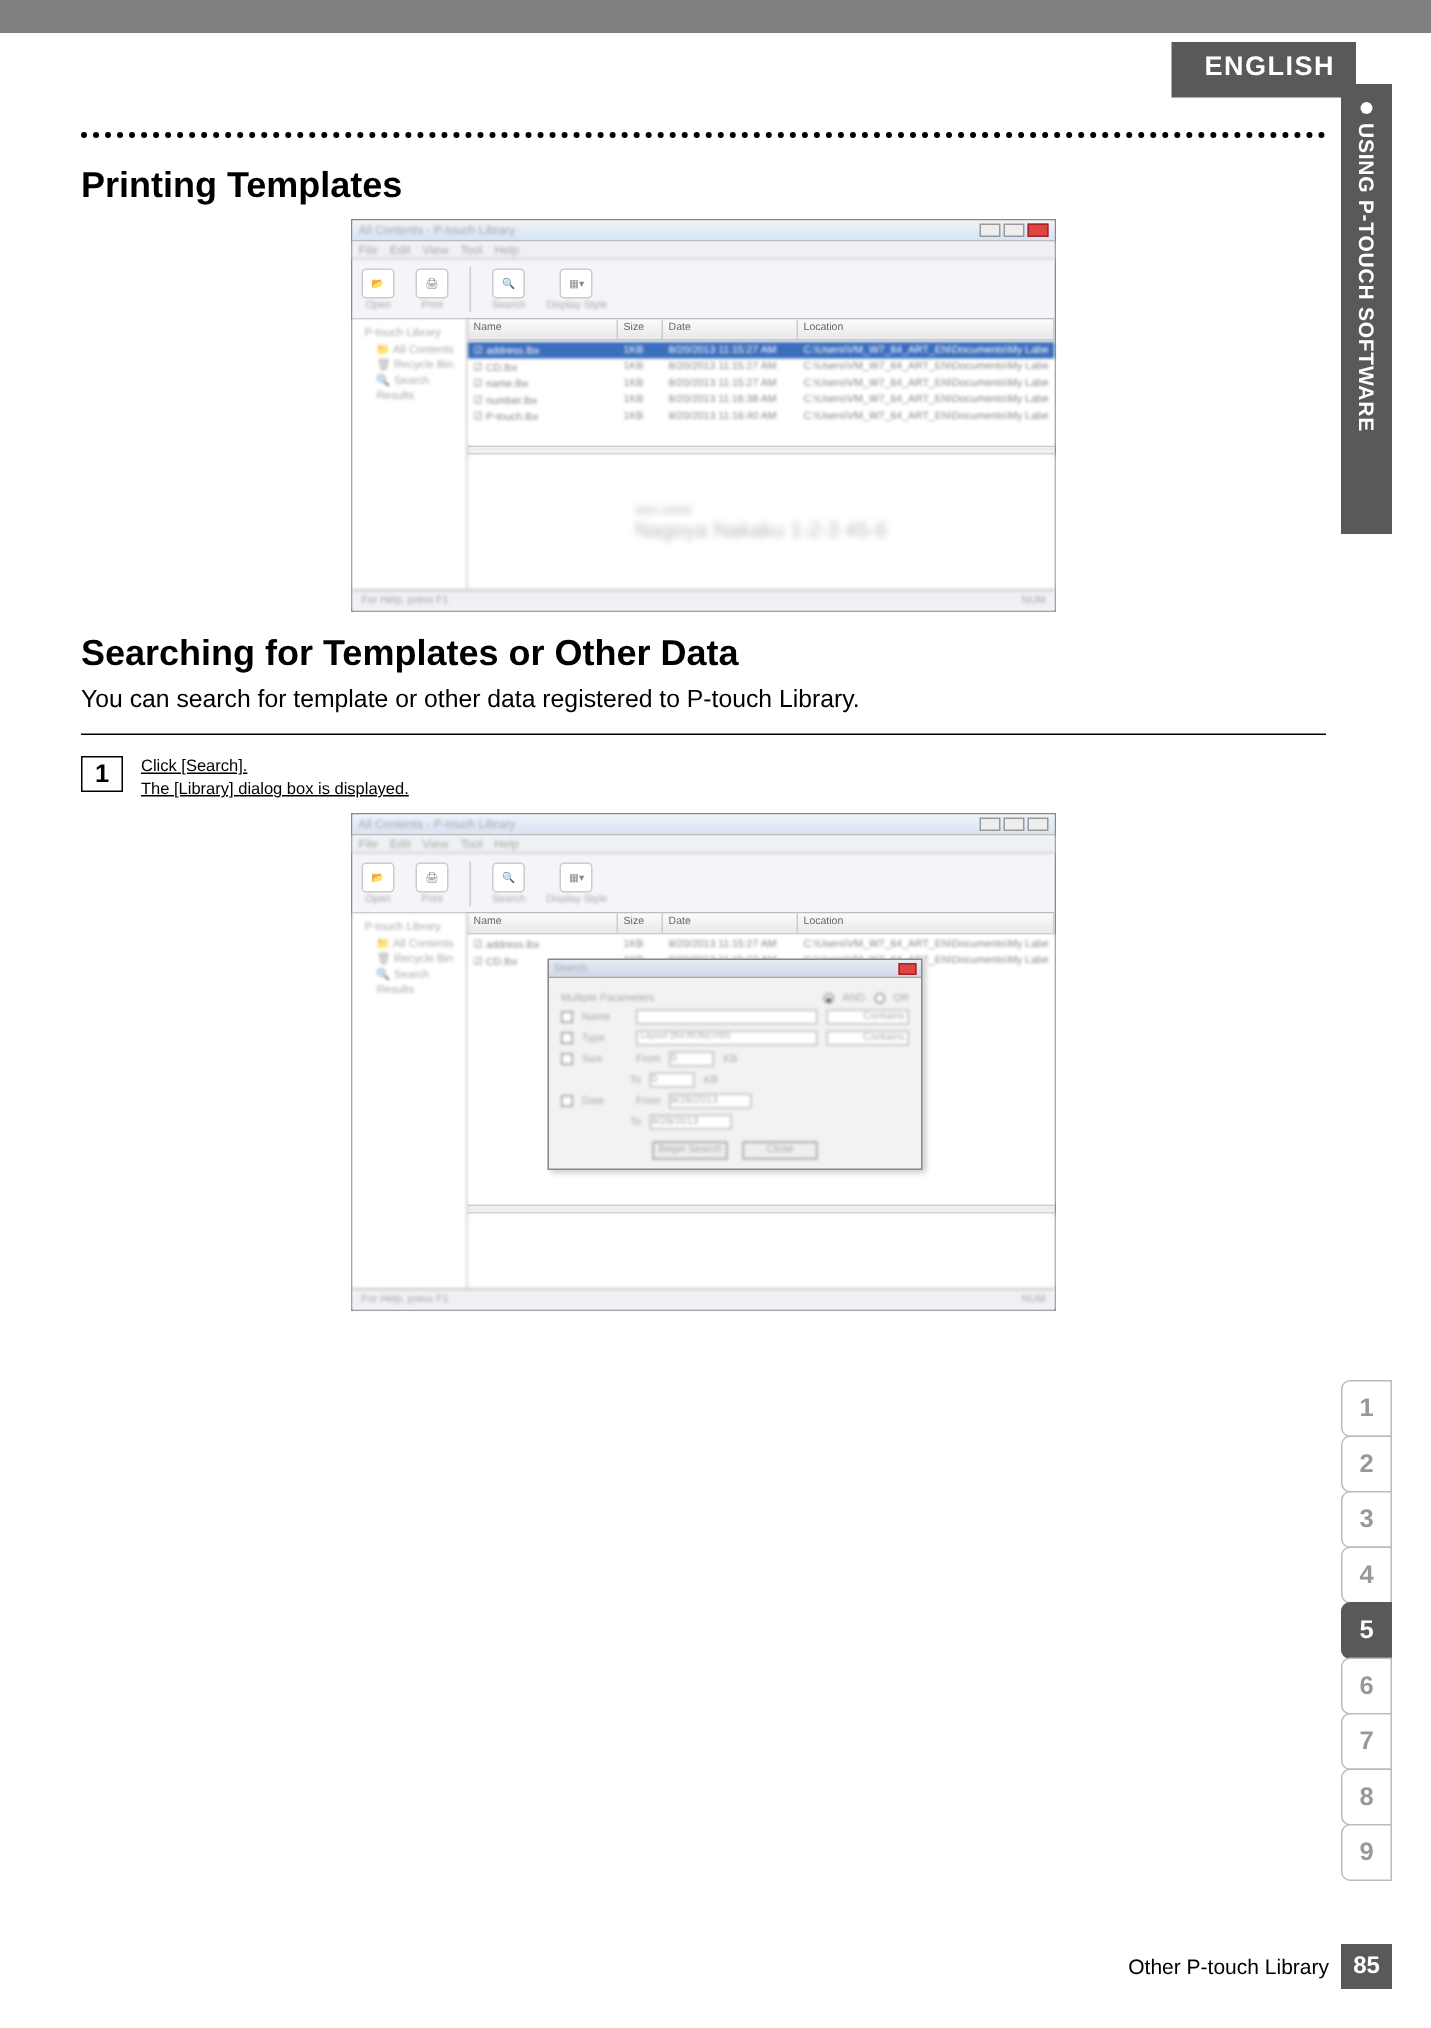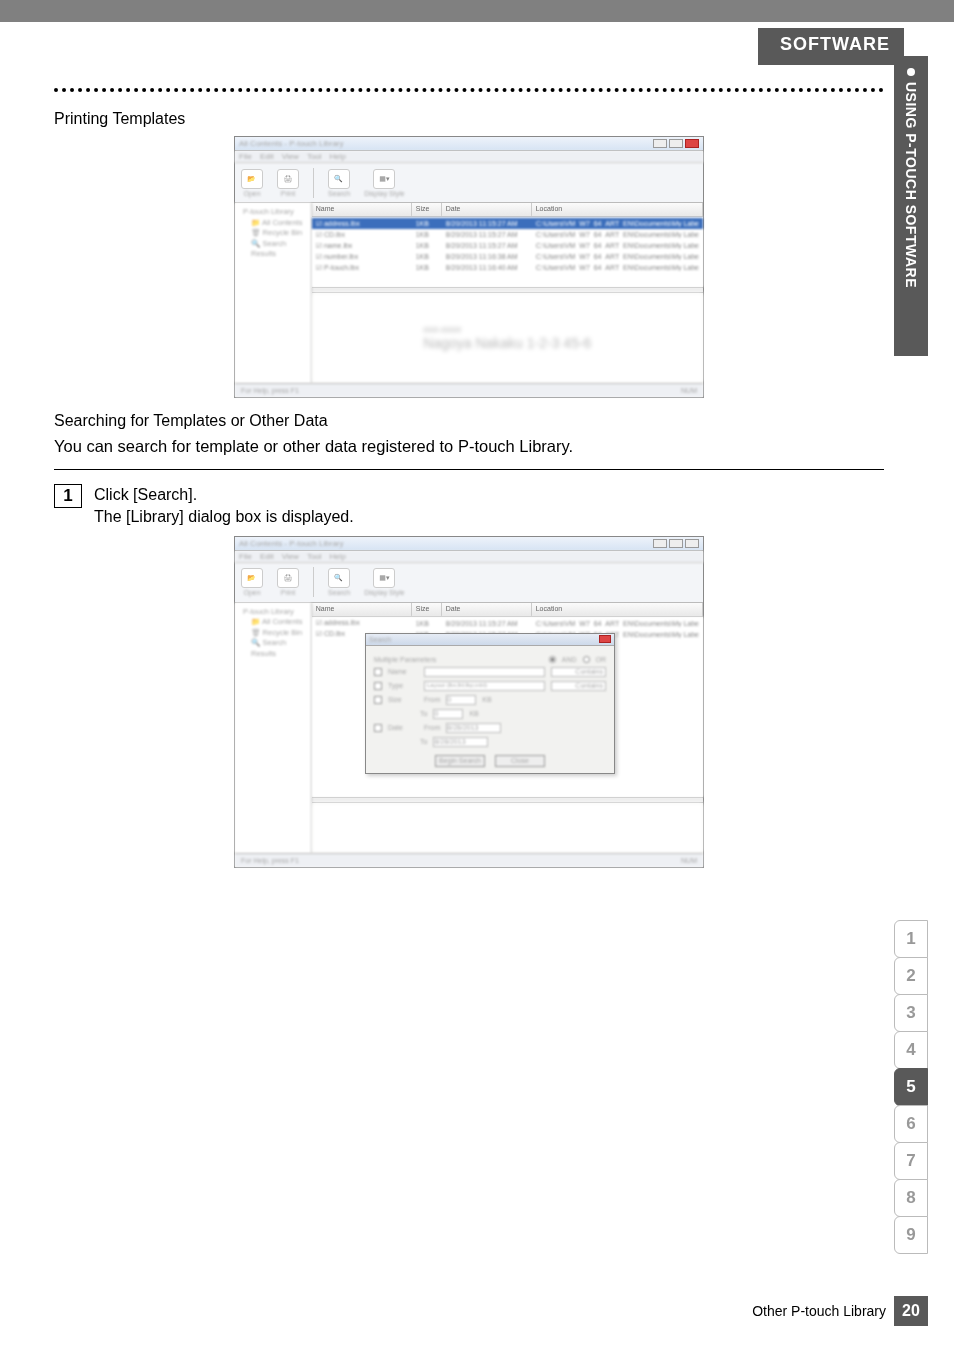--- a/index.html
+++ b/index.html
@@ -58,22 +58,22 @@
     background: #fff;
     border-radius: 50%;
     margin-bottom: 6px;
   }
   .dots {
     border: none;
     border-top: 4px dotted #000;
     margin: 28px 0 18px 0;
   }
   h3 {
-    font-size: 16px;
-    font-weight: normal;
+    font-size: 24px;
+    font-weight: bold;
     margin-bottom: 6px;
   }
   p.body {
     font-size: 16.5px;
     margin-bottom: 12px;
     line-height: 1.3;
   }
   .hr {
     border: none;
     border-top: 1.5px solid #000;
@@ -90,22 +90,23 @@
     width: 28px;
     height: 24px;
     display: flex;
     align-items: center;
     justify-content: center;
     font-weight: bold;
     font-size: 17px;
     flex-shrink: 0;
   }
   .step-text {
-    font-size: 16px;
+    font-size: 11px;
     line-height: 1.35;
+    text-decoration: underline;
   }
   
   .app-window {
     width: 470px;
     margin: 8px auto 14px auto;
     border: 1px solid #888;
     background: #f7f7f5;
     font-size: 8px;
     color: #666;
     position: relative;
@@ -301,21 +302,21 @@
 
   .blur { filter: blur(1px); color: #aaa; }
   .radio { display:inline-block; width:7px; height:7px; border:1px solid #888; border-radius:50%; background:#fff; }
   .radio.on::after { content:""; display:block; width:3px; height:3px; background:#555; border-radius:50%; margin:1.5px; }
 </style>
 </head>
 <body>
 
 <div class="top-bar"></div>
 
-<div class="lang-label">SOFTWARE</div>
+<div class="lang-label">ENGLISH</div>
 
 <div class="side-tab">
   <span class="bullet"></span>
   <span>USING P-TOUCH SOFTWARE</span>
 </div>
 
 <div class="content">
   <hr class="dots">
 
   <h3>Printing Templates</h3>
@@ -565,14 +566,14 @@
     <div class="index-tab">4</div>
     <div class="index-tab active">5</div>
     <div class="index-tab">6</div>
     <div class="index-tab">7</div>
     <div class="index-tab">8</div>
     <div class="index-tab">9</div>
   </div>
 
 <div class="footer">
   <span class="footer-text">Other P-touch Library</span>
-  <span class="page-box">20</span>
+  <span class="page-box">85</span>
 </div>
 
 </body></html>

